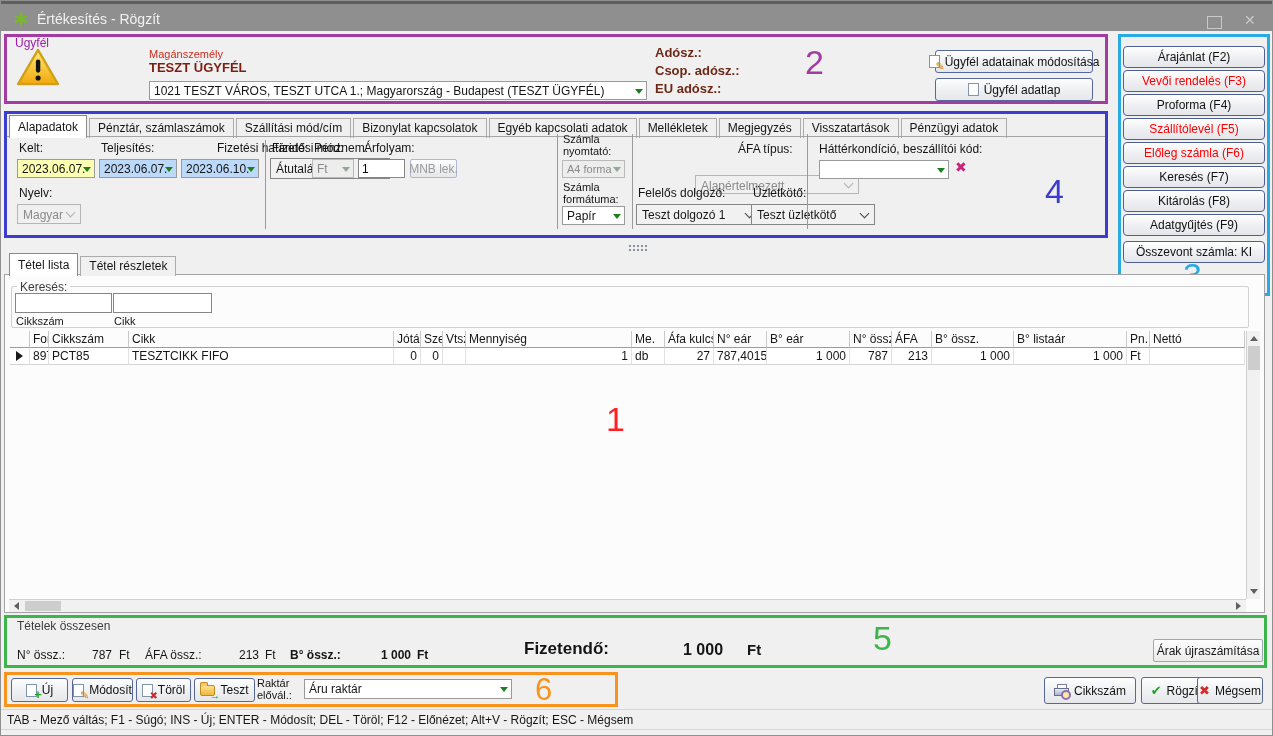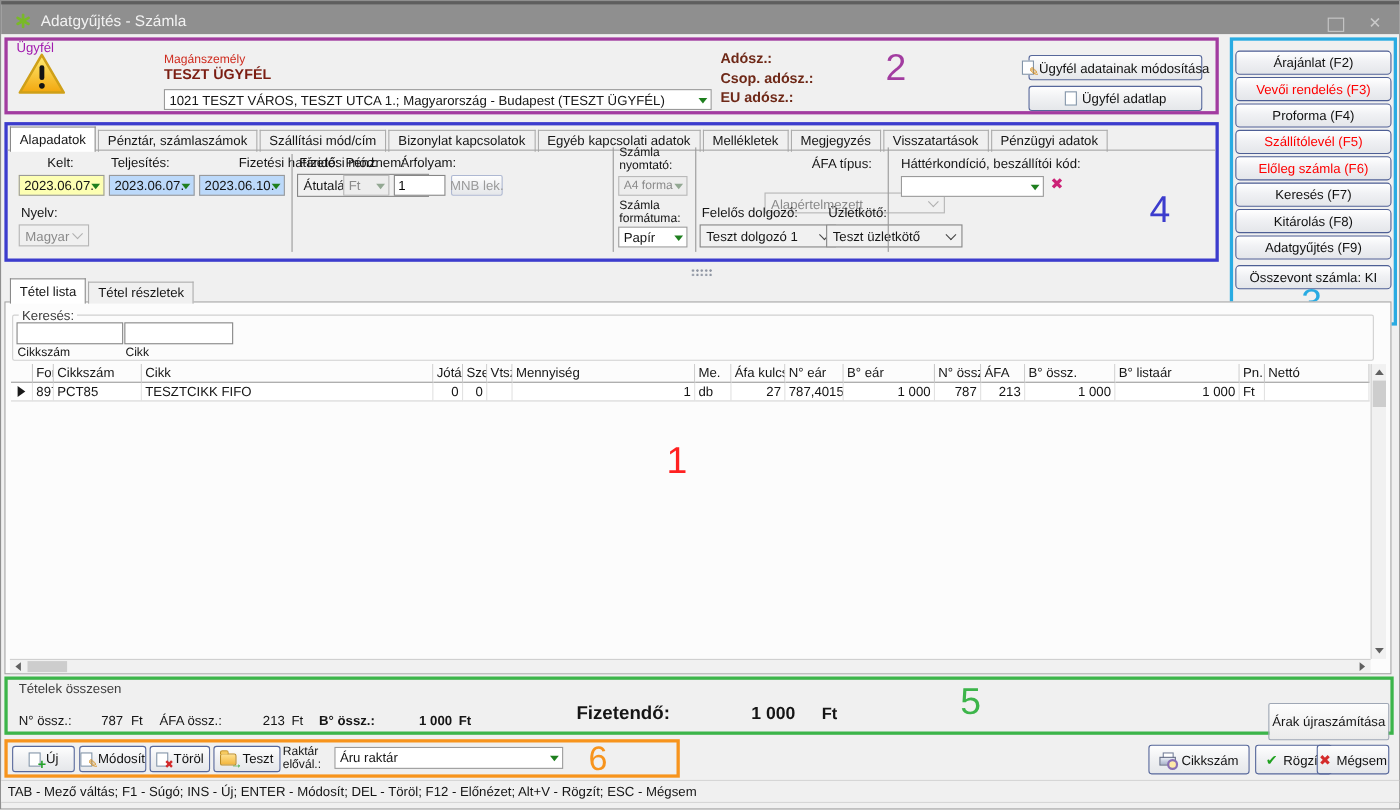--- a/index.html
+++ b/index.html
@@ -106,21 +106,21 @@
 <div class="window">
 
   <div class="titlebar">
     <svg class="abs" style="left:13px;top:8px;" width="14" height="14" viewBox="0 0 14 14">
       <g stroke="#79b928" stroke-width="2.4" stroke-linecap="round">
         <line x1="7" y1="1.5" x2="7" y2="12.5"></line>
           <line x1="2" y1="4.2" x2="12" y2="9.8"></line>
           <line x1="2" y1="9.8" x2="12" y2="4.2"></line>
       </g>
     </svg>
-    <span class="ttl">Adatgyűjtés - Számla</span>
+    <span class="ttl">Értékesítés - Rögzít</span>
     <div class="winbtn maxbox" style="left:1206px;"></div>
     <div class="winbtn" style="left:1243px;top:9px;">✕</div>
   </div>
 
   <div class="annbox" style="left: 3px; top: 33px; width: 1104px; height: 70px; background: rgb(240, 240, 240); border-color: rgb(162, 60, 160);">
     <span class="lbl" style="left:8px;top:0px;color:#a21caf;">Ügyfél</span>
     <svg class="abs" style="left:8px;top:10px;" width="46" height="40" viewBox="0 0 48 42">
       <defs>
           <linearGradient id="wg" x1="0" y1="0" x2="0" y2="1">
             <stop offset="0" stop-color="#ffec74"></stop>
@@ -175,21 +175,21 @@
         <div class="tab">Szállítási mód/cím</div>
         <div class="tab">Bizonylat kapcsolatok</div>
         <div class="tab">Egyéb kapcsolati adatok</div>
         <div class="tab">Mellékletek</div>
         <div class="tab">Megjegyzés</div>
         <div class="tab">Visszatartások</div>
         <div class="tab">Pénzügyi adatok</div>
       </div>
     <div class="tabline" style="left:0;right:0;top:22px;"></div>
 
-    <span class="lbl" style="left:12px;top:28px;margin-left:24px;">Kelt:</span>
+    <span class="lbl" style="left:12px;top:28px;">Kelt:</span>
     <div class="combo" style="left: 10px; top: 45px; width: 78px; height: 19px; background: rgb(253, 255, 179);">
       <span>2023.06.07.</span><span class="arr"></span>
     </div>
     <span class="lbl" style="left:94px;top:28px;">Teljesítés:</span>
     <div class="combo" style="left: 92px; top: 45px; width: 78px; height: 19px; background: rgb(188, 217, 250);">
       <span>2023.06.07.</span><span class="arr"></span>
     </div>
     <span class="lbl" style="left:176px;top:28px;margin-left:34px;">Fizetési határidő:</span>
     <div class="combo" style="left: 174px; top: 45px; width: 78px; height: 19px; background: rgb(188, 217, 250);">
       <span>2023.06.10.</span><span class="arr"></span>
@@ -339,21 +339,21 @@
     <span class="lbl" style="left:138px;top:31px;">ÁFA össz.:</span>
     <span class="lbl" style="left:196px;top:31px;width:56px;text-align:right;">213</span>
     <span class="lbl" style="left:258px;top:31px;">Ft</span>
     <span class="lbl bold" style="left:283px;top:31px;">B° össz.:</span>
     <span class="lbl bold" style="left:342px;top:31px;width:62px;text-align:right;">1 000</span>
     <span class="lbl bold" style="left:410px;top:31px;">Ft</span>
     <span class="lbl bold" style="left:517px;top:24px;font-size:17px;">Fizetendő:</span>
     <span class="lbl bold" style="left:676px;top:25px;font-size:16px;">1 000</span>
     <span class="lbl bold" style="left:740px;top:25px;font-size:15px;">Ft</span>
     <span class="annnum" style="left: 866px; top: 3px; color: rgb(60, 181, 74);">5</span>
-    <div class="btnflat" style="left:1146px;top:21px;width:110px;height:34px;">
+    <div class="btnflat" style="left:1146px;top:21px;width:110px;height:23px;">
       <span>Árak újraszámítása</span>
     </div>
   </div>
 
   <div class="annbox" style="left: 3px; top: 671px; width: 614px; height: 35px; border-color: rgb(247, 148, 29);">
     <div class="btn7" style="left:4px;top:3px;width:57px;height:24px;">
       <span class="pic">
           <b class="ov-plus">+</b>
         </span>
       <span>Új</span>

